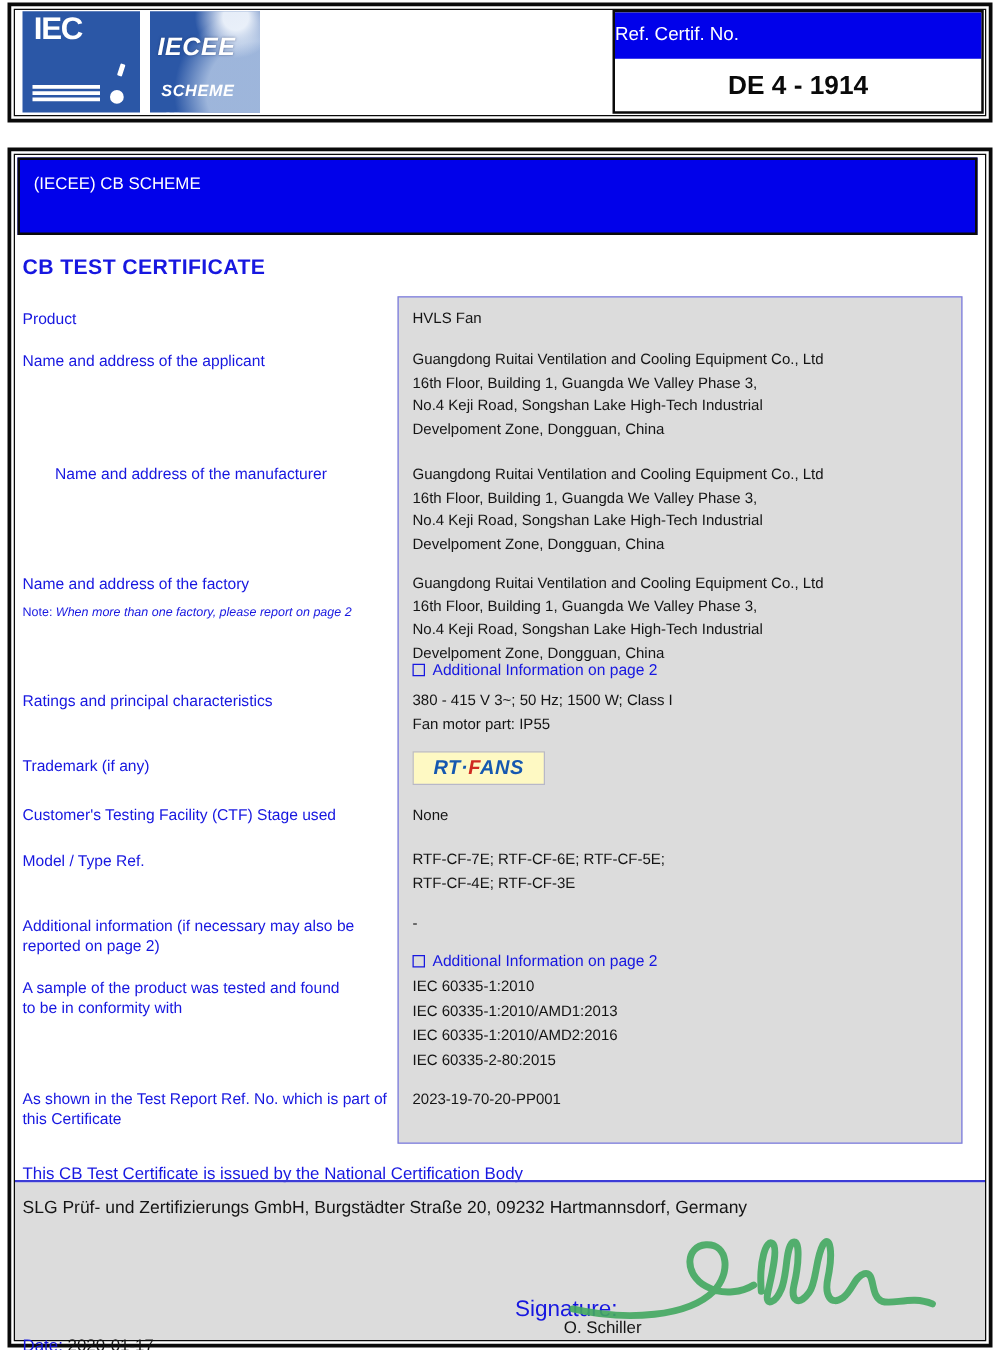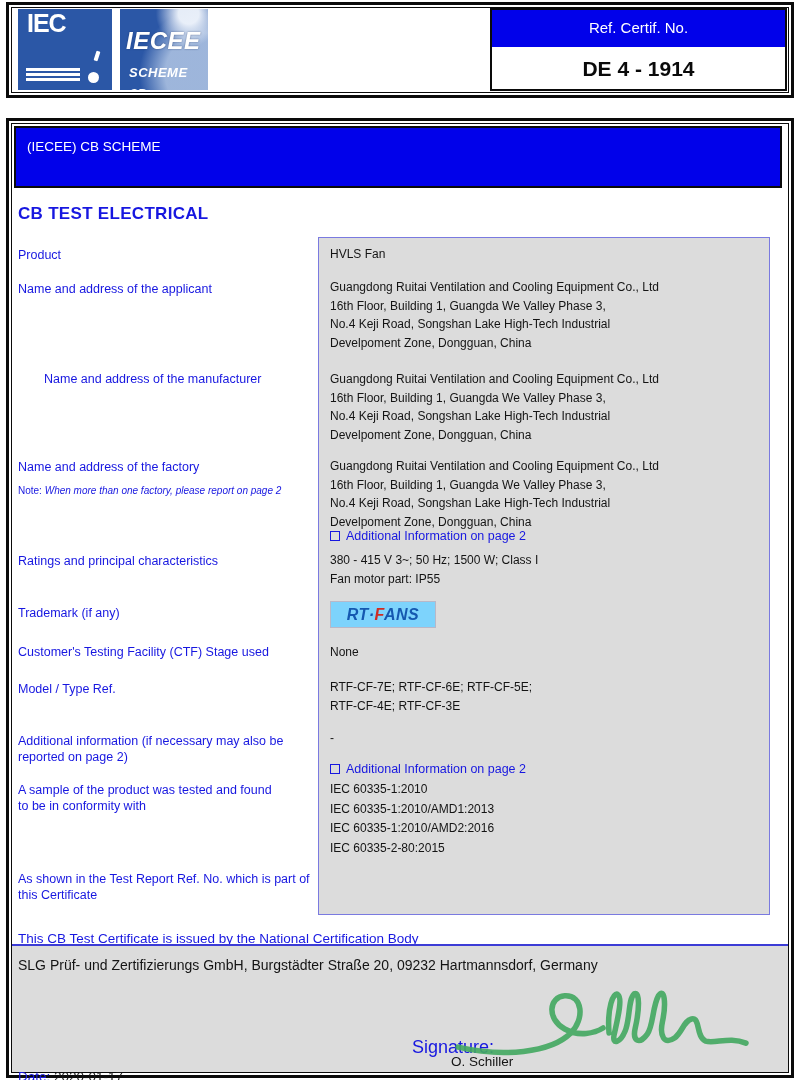--- a/index.html
+++ b/index.html
@@ -21,38 +21,38 @@
   .iec-sq{position:absolute;left:6px;top:1px;width:94px;height:81px;background:var(--logoblue);overflow:hidden;}
   .iec-txt{position:absolute;left:9px;top:0px;color:#fff;font-weight:bold;font-size:25px;letter-spacing:-1px;}
   .iec-hook{position:absolute;left:77px;top:42px;width:4px;height:10px;background:#fff;transform:rotate(18deg);border-radius:1px;}
   .iec-line{position:absolute;left:8px;width:54px;height:3px;background:#fff;}
   .iec-dot{position:absolute;left:70px;top:63px;width:11px;height:11px;border-radius:50%;background:#fff;}
   .iecee-sq{position:absolute;left:108px;top:1px;width:88px;height:81px;overflow:hidden;
     background:
       radial-gradient(circle at 78% 6%, rgba(240,245,252,.95) 0 10%, rgba(240,245,252,0) 32%),
       radial-gradient(circle at 98% 80%, rgba(170,192,225,.9) 0 38%, rgba(170,192,225,0) 62%),
       var(--logoblue);}
-  .iecee-main{position:absolute;left:6px;top:18px;color:#fff;font-style:italic;font-weight:800;font-size:24px;letter-spacing:.5px;text-shadow:0 0 2px rgba(20,40,90,.6);}
+  .iecee-main{position:absolute;left:6px;top:18px;color:#fff;font-style:italic;font-weight:800;font-size:20px;letter-spacing:.5px;text-shadow:0 0 2px rgba(20,40,90,.6);}
   .iecee-cb{position:absolute;left:9px;top:42px;color:#fff;font-style:italic;font-weight:800;font-size:12px;margin-top:36px;}
   .iecee-scheme{position:absolute;left:9px;top:56px;color:#fff;font-style:italic;font-weight:800;font-size:13px;letter-spacing:.5px;}
   .ref-box{position:absolute;left:478px;top:0;width:297px;height:83px;border:2px solid #0a0a0a;background:#fff;}
-  .ref-head{height:37px;background:var(--banner);color:#fff;text-align:center;font-size:15px;padding-top:9px;}
+  .ref-head{height:37px;background:var(--banner);color:#fff;text-align:left;font-size:15px;padding-top:9px;}
   .ref-num{height:42px;text-align:center;font-size:21px;font-weight:bold;color:#0a0a0a;padding-top:10px;}
   
   .banner{position:absolute;left:2px;top:2px;width:768px;height:62px;background:var(--banner);border:2px solid #0a0a0a;color:#fff;padding:9px 11px;font-size:13.5px;line-height:20px;}
   .banner .j{text-align:justify;text-align-last:justify;}
   .doc-title{position:absolute;left:6px;top:80px;color:var(--blue);font-size:17px;font-weight:600;letter-spacing:.3px;}
   
   .lbl{position:absolute;left:6px;width:294px;color:var(--blue);font-size:12.5px;line-height:16px;white-space:pre-line;}
   .note{position:absolute;left:6px;width:302px;color:var(--blue);font-size:10px;}
   .valbox{position:absolute;left:306px;top:113px;width:452px;height:678px;background:var(--graybg);border:1px solid #7a7ae0;}
   .val{position:absolute;left:318px;width:432px;font-size:12px;line-height:18.5px;color:#141414;white-space:pre-line;}
   .chk{position:absolute;left:318px;color:var(--blue);font-size:12.5px;}
   .chk .bx{display:inline-block;width:10px;height:10px;border:1.5px solid var(--blue);margin-right:6px;vertical-align:-1px;background:var(--graybg);}
-  .tm-logo{position:absolute;left:318px;width:106px;height:27px;background:#7dd3fc;border:1px solid #b8b8c8;text-align:center;font-style:italic;font-weight:bold;font-size:16px;line-height:25px;letter-spacing:.5px;}
+  .tm-logo{position:absolute;left:318px;width:106px;height:27px;background:#fef9c3;border:1px solid #b8b8c8;text-align:center;font-style:italic;font-weight:bold;font-size:16px;line-height:25px;letter-spacing:.5px;}
   .tm-b{color:#1558b0;}
   .tm-r{color:#cf2b22;}
   
   .issued{position:absolute;left:6px;top:807px;color:var(--blue);font-size:13.5px;text-decoration:underline;}
   .hr-blue{position:absolute;left:0;top:820px;width:776px;border-top:2px solid #3c3cd6;}
   .grayband{position:absolute;left:0;top:822px;width:776px;height:126px;background:var(--graybg);}
   .ncb{position:absolute;left:6px;top:833px;font-size:14px;color:#141414;}
   .dateline{position:absolute;left:6px;top:913px;font-size:13.5px;margin-top:32px;}
   .bluetxt{color:var(--blue);}
   .sigline{position:absolute;left:400px;top:913px;font-size:18px;color:var(--blue);}
@@ -84,21 +84,21 @@
   </div>
 </div>
 
 <div class="dbx" style="left:6px;top:118px;width:788px;height:960px;">
   <div class="dbx-in">
 
     <div class="banner">
       <div>(IECEE) CB SCHEME</div>
     </div>
 
-    <div class="doc-title">CB TEST ELECTRICAL</div>
+    <div class="doc-title">CB TEST CERTIFICATE</div>
 
     <div class="valbox"></div>
 
     <div class="lbl" style="top:157px;">Name and address of the applicant</div>
     <div class="lbl" style="top:123px;">Product</div>
     <div class="lbl" style="top:247px;margin-left:26px;">Name and address of the manufacturer</div>
     <div class="lbl" style="top:335px;">Name and address of the factory</div>
     <div class="note" style="top:361px;"><span>Note: </span><i>When more than one factory, please report on page 2</i></div>
     <div class="lbl" style="top:429px;">Ratings and principal characteristics</div>
     <div class="lbl" style="top:481px;">Trademark (if any)</div>
@@ -130,20 +130,21 @@
     <div class="tm-logo" style="top:477px;"><span class="tm-b">RT</span><span class="tm-b">·</span><span class="tm-r">F</span><span class="tm-b">ANS</span></div>
     <div class="val" style="top:519px;">None</div>
     <div class="val" style="top:554px;">RTF-CF-7E; RTF-CF-6E; RTF-CF-5E;
 RTF-CF-4E; RTF-CF-3E</div>
     <div class="val" style="top:605px;">-</div>
     <div class="chk" style="top:638px;"><span class="bx"></span><span>Additional Information on page 2</span></div>
     <div class="val" style="top:656px;line-height:19.5px;">IEC 60335-1:2010
 IEC 60335-1:2010/AMD1:2013
 IEC 60335-1:2010/AMD2:2016
 IEC 60335-2-80:2015</div>
+    <div class="val" style="top:746px;">2023-19-70-20-PP001</div>
 
     <div class="issued">This CB Test Certificate is issued by the National Certification Body</div>
     <div class="hr-blue"></div>
     <div class="grayband"></div>
     <div class="ncb">SLG Prüf- und Zertifizierungs GmbH, Burgstädter Straße 20, 09232 Hartmannsdorf, Germany</div>
     <div class="dateline"><span class="bluetxt">Date:</span>&nbsp;<span>2020-01-17</span></div>
     <div class="sigline">Signature:</div>
     <svg class="sig-svg" viewBox="0 0 300 82">
       <g fill="none" stroke="#43a860" stroke-width="5.5" stroke-linecap="round" stroke-linejoin="round" opacity="0.9">
         <path d="M6,64 C50,74 98,70 118,50 C132,36 130,12 112,13 C96,14 94,36 112,46 C126,54 142,50 150,45"></path>

